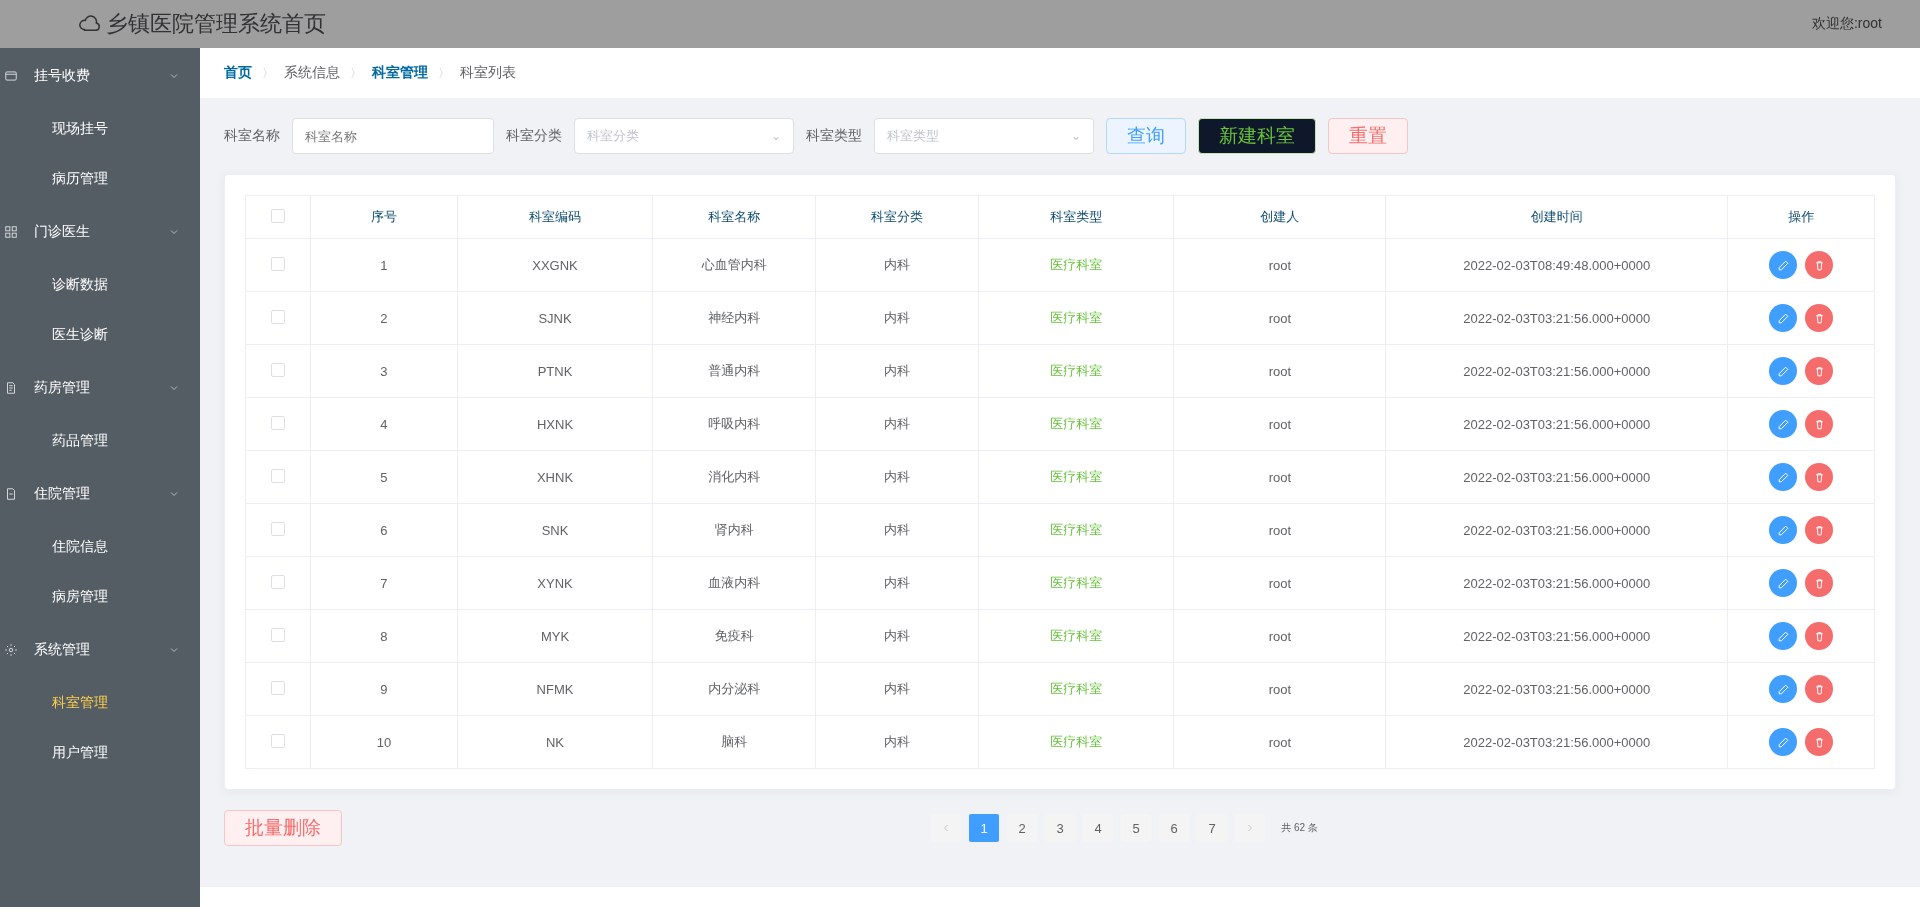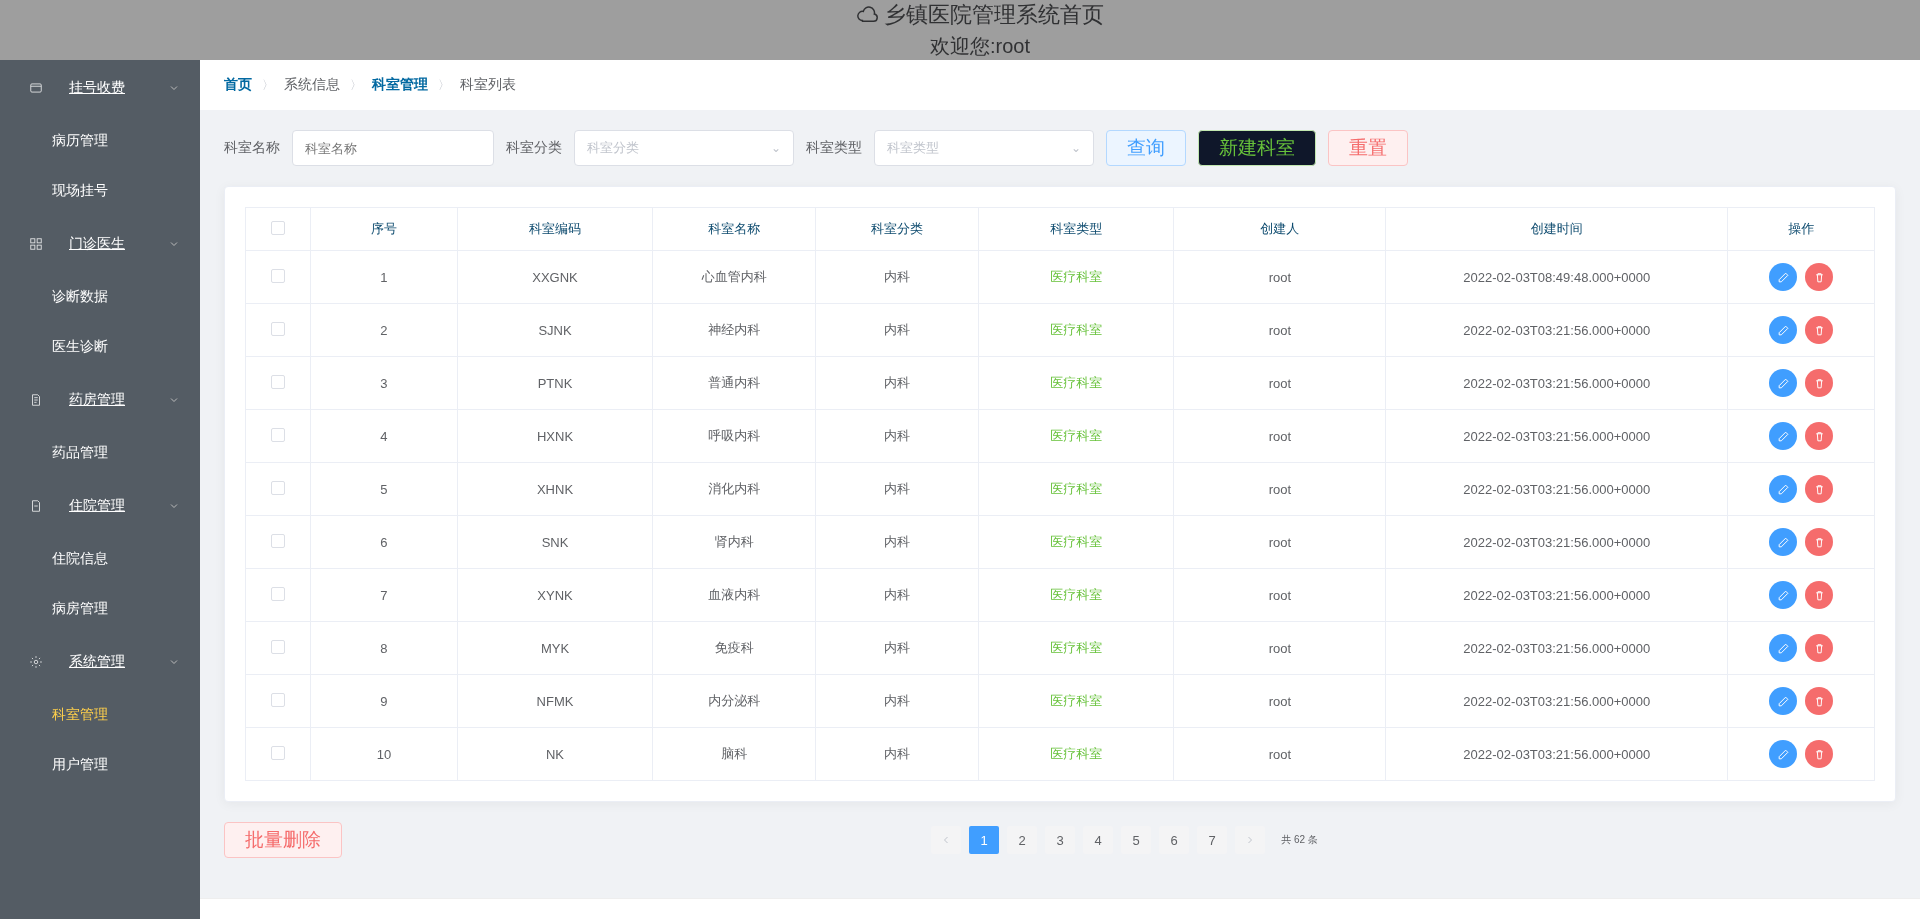--- a/index.html
+++ b/index.html
@@ -3,52 +3,50 @@
   <meta charset="utf-8">
   <style>
     * { box-sizing: border-box; margin: 0; padding: 0; }
     body {
       font-family: "Helvetica Neue", Helvetica, "PingFang SC", "Microsoft YaHei", Arial, sans-serif;
       font-size: 14px;
       color: #606266;
       background: #fff;
     }
     .header-bar {
-      height: 60px;
+      height: 48px;
       background: #9e9e9e;
       display: flex;
       align-items: center;
       justify-content: space-between;
       padding: 0 38px 0 78px;
       font-size: 22px;
       color: #303133;
-      flex-direction: column;
     }
     .header-title-wrap { display: flex; align-items: center; gap: 6px; }
     .cloud-icon { width: 22px; height: 22px; fill: none; stroke: #303133; stroke-width: 1.6; }
-    .welcome { font-size: 20px; color: #303133; }
+    .welcome { font-size: 14px; color: #303133; }
     .layout { display: flex; height: calc(100vh - 60px); }
     .sidebar {
       width: 200px;
       background: #545c64;
       color: #fff;
       overflow-y: auto;
       flex-shrink: 0;
     }
     .menu { list-style: none; }
     .menu-group-title {
       height: 56px;
       display: flex;
       align-items: center;
-      padding-left: 29px;
-      gap: 26px;
+      padding-left: 4px;
+      gap: 16px;
       cursor: pointer;
       position: relative;
       color: #fff;
-      text-decoration: underline;
     }
     .menu-group-title .arrow {
       position: absolute;
       right: 20px;
       width: 12px;
       height: 12px;
     }
     .menu-item {
       height: 50px;
       display: flex;
@@ -192,22 +190,22 @@
         <li class="menu-group-title">
           <svg class="menu-icon" viewBox="0 0 24 24" fill="none" stroke="#fff" stroke-width="1.6">
             <rect x="3" y="5" width="18" height="14" rx="2"></rect>
             <path d="M3 9h18"></path>
           </svg>
           <span>挂号收费</span>
           <svg class="arrow" viewBox="0 0 24 24" fill="none" stroke="#bbb" stroke-width="2">
             <path d="M6 9l6 6 6-6"></path>
           </svg>
         </li>
+        <li class="menu-item">现场挂号</li>
         <li class="menu-item">病历管理</li>
-        <li class="menu-item">现场挂号</li>
         <li class="menu-group-title">
           <svg class="menu-icon" viewBox="0 0 24 24" fill="none" stroke="#fff" stroke-width="1.6">
             <rect x="3" y="3" width="7" height="7"></rect>
             <rect x="14" y="3" width="7" height="7"></rect>
             <rect x="3" y="14" width="7" height="7"></rect>
             <rect x="14" y="14" width="7" height="7"></rect>
           </svg>
           <span>门诊医生</span>
           <svg class="arrow" viewBox="0 0 24 24" fill="none" stroke="#bbb" stroke-width="2">
             <path d="M6 9l6 6 6-6"></path>

